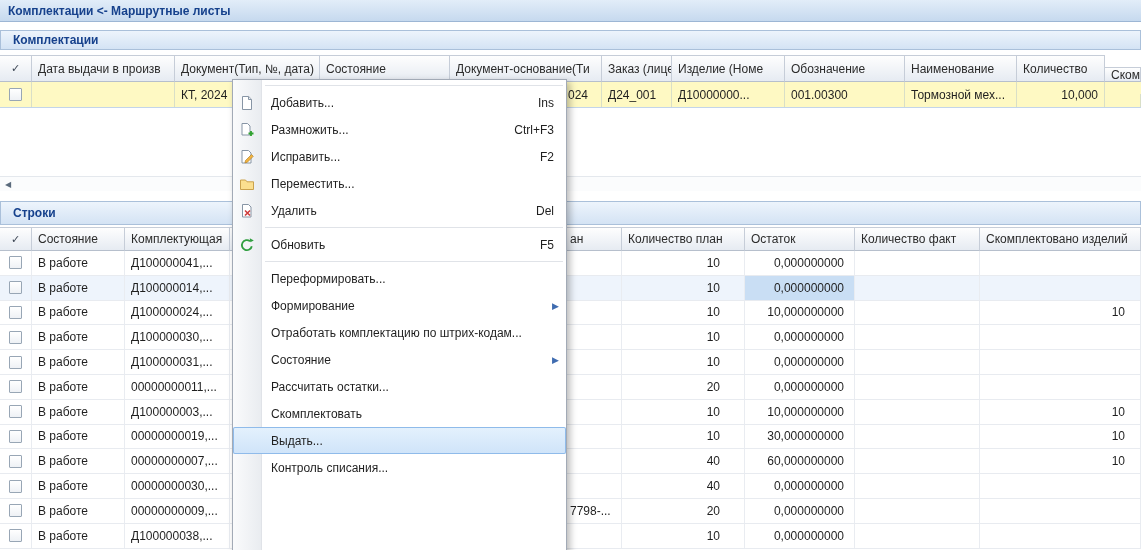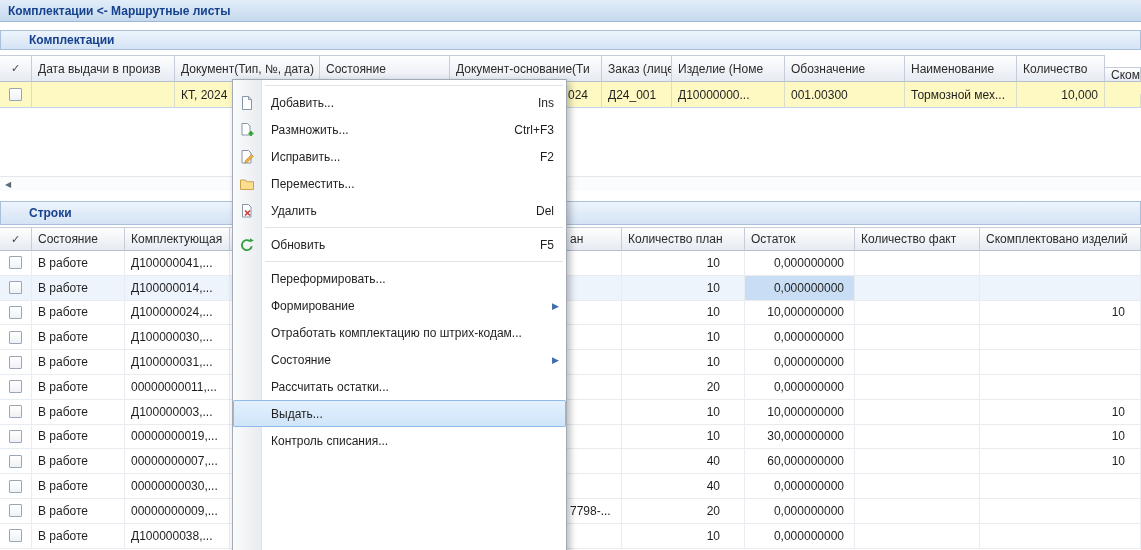--- a/index.html
+++ b/index.html
@@ -7,21 +7,21 @@
   .app { position:relative; width:1141px; height:550px; overflow:hidden; background:#fff; }
 
   
   .tbar { height:22px; display:flex; align-items:center; padding-left:8px;
           background:linear-gradient(#e2edf9,#c6d9ee); border-bottom:1px solid #9db6d4;
           color:#16418c; font-weight:bold; }
 
   .gap1 { height:8px; } .gap1b { height:5px; } .gap2 { height:10px; } .gap2b { height:2px; }
 
   
-  .phead { height:20px; display:flex; align-items:center; padding-left:28px;
+  .phead { height:20px; display:flex; align-items:center; padding-left:12px;
            background:linear-gradient(#edf4fc,#d4e3f4); border:1px solid #aac0da;
            color:#16418c; font-weight:bold; }
   .phead2 { height:24px; }
 
   
   .grow { display:flex; width:1141px; }
   .cell { display:flex; align-items:center; padding:0 6px; overflow:hidden; white-space:nowrap; }
   .hcell { background:linear-gradient(#fefefe,#e6ebf2); border-right:1px solid #c6cdd8;
            border-top:1px solid #c6cdd8; border-bottom:1px solid #b6bfcc; color:#2b2b2b; }
   .num { justify-content:flex-end; }
@@ -399,20 +399,24 @@
     <div class="mi">
       <span class="mi-label">Состояние</span>
       <span class="mi-arrow">▶</span>
     </div>
 
     <div class="mi">
       <span class="mi-label">Рассчитать остатки...</span>
       <span class="mi-key"></span>
     </div>
 
+    <div class="mi">
+      <span class="mi-label">Скомплектовать</span>
+      <span class="mi-key"></span>
+    </div>
 
     <div class="mi hl">
       <span class="mi-label">Выдать...</span>
       <span class="mi-key"></span>
     </div>
 
     <div class="mi">
       <span class="mi-label">Контроль списания...</span>
       <span class="mi-key"></span>
     </div>

